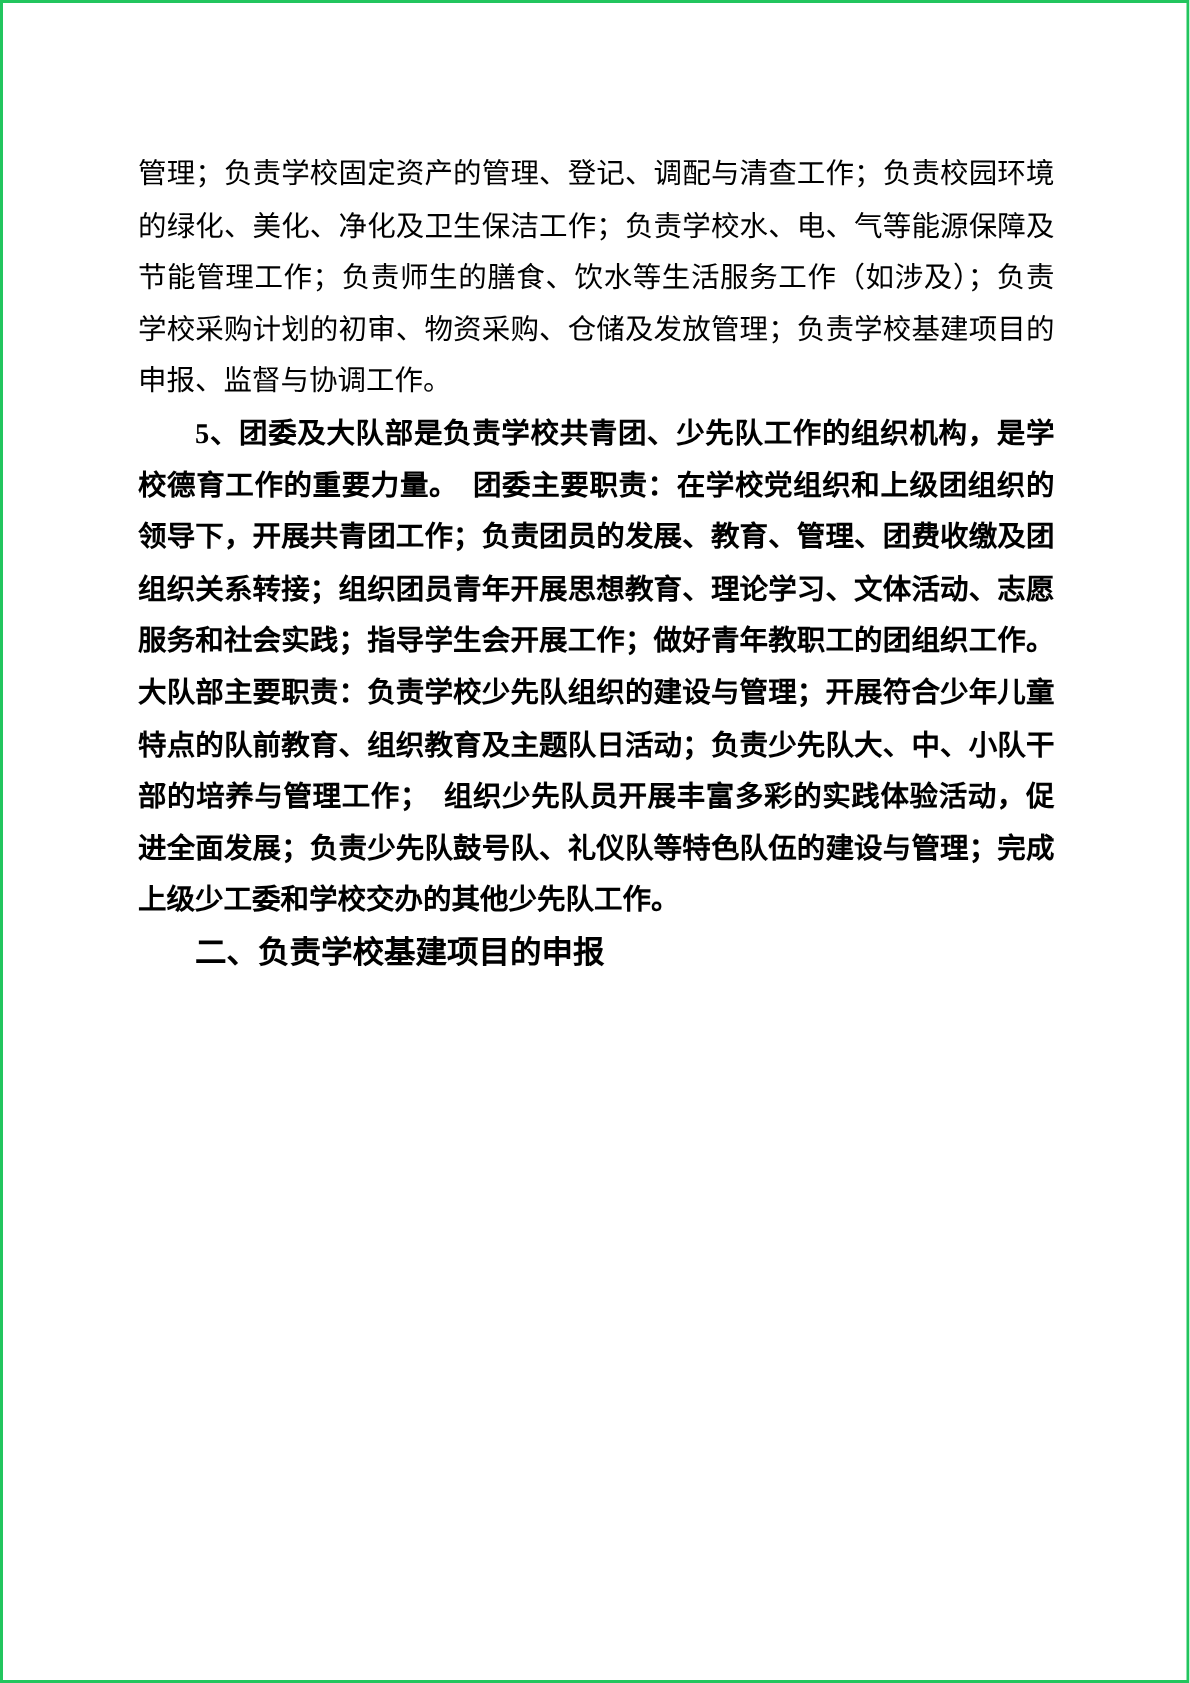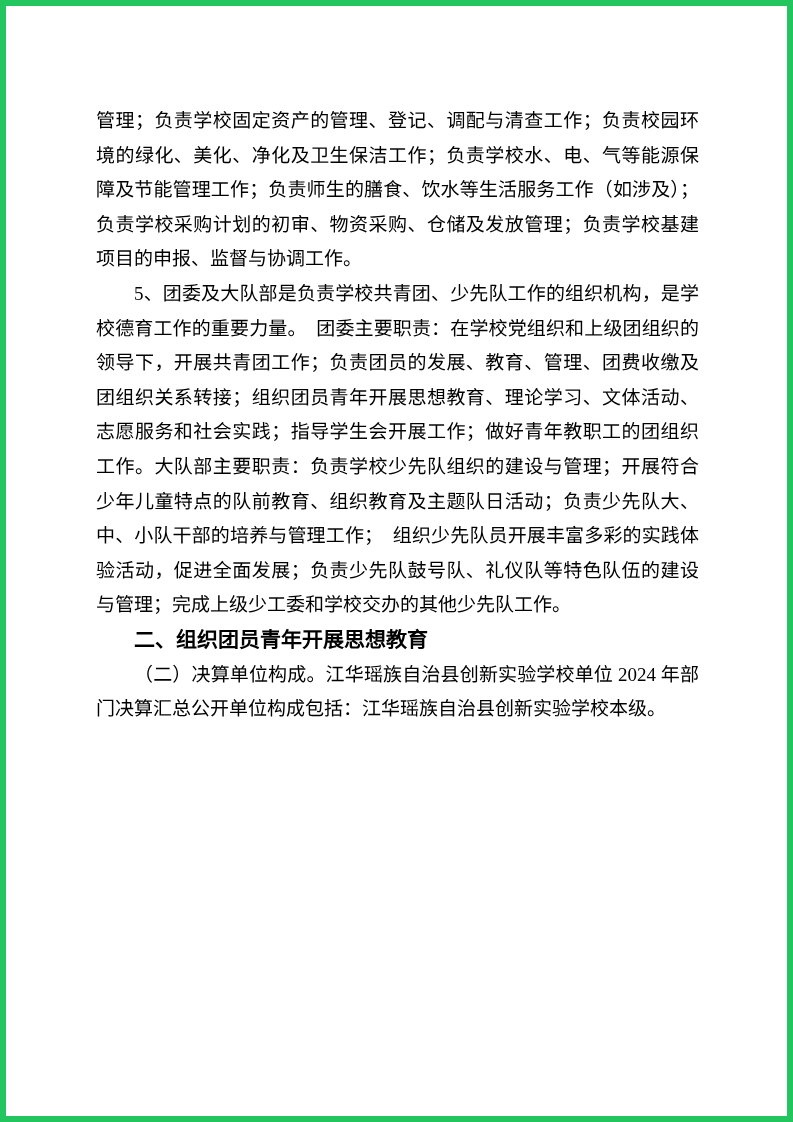--- a/index.html
+++ b/index.html
@@ -8,36 +8,37 @@
     padding: 0;
     background: #ffffff;
   }
   .page {
     position: relative;
     width: 793px;
     height: 1122px;
     margin: 0 auto;
     background: #ffffff;
     box-sizing: border-box;
-    border: 6px solid #22c55e;
+    border: 2px solid #22c55e;
     padding: 98px 88px 0 90px;
     overflow: hidden;
   }
   .para {
     margin: 0;
     font-family: "Liberation Serif", "DejaVu Serif", serif;
     font-size: 19px;
     line-height: 34.6px;
     color: #000000;
     text-align: justify;
     letter-spacing: 0;
     word-break: normal;
   }
   .indent {
     text-indent: 38px;
+    font-weight: bold;
   }
   .heading {
     margin: 0;
     font-family: "Liberation Sans", "DejaVu Sans", sans-serif;
     font-weight: 700;
     font-size: 21px;
     line-height: 34.6px;
     color: #000000;
     text-indent: 38px;
     text-align: left;
@@ -45,17 +46,16 @@
   }
 </style>
 </head>
 <body>
 
 <div class="page">
   <p class="para">管理；负责学校固定资产的管理、登记、调配与清查工作；负责校园环境的绿化、美化、净化及卫生保洁工作；负责学校水、电、气等能源保障及节能管理工作；负责师生的膳食、饮水等生活服务工作（如涉及）；负责学校采购计划的初审、物资采购、仓储及发放管理；负责学校基建项目的申报、监督与协调工作。</p>
 
   <p class="para indent">5、团委及大队部是负责学校共青团、少先队工作的组织机构，是学校德育工作的重要力量。　团委主要职责：在学校党组织和上级团组织的领导下，开展共青团工作；负责团员的发展、教育、管理、团费收缴及团组织关系转接；组织团员青年开展思想教育、理论学习、文体活动、志愿服务和社会实践；指导学生会开展工作；做好青年教职工的团组织工作。大队部主要职责：负责学校少先队组织的建设与管理；开展符合少年儿童特点的队前教育、组织教育及主题队日活动；负责少先队大、中、小队干部的培养与管理工作；　组织少先队员开展丰富多彩的实践体验活动，促进全面发展；负责少先队鼓号队、礼仪队等特色队伍的建设与管理；完成上级少工委和学校交办的其他少先队工作。</p>
 
-  <h2 class="heading">二、组织团员青年开展思想教育</h2>
+  <h2 class="heading">二、负责学校基建项目的申报</h2>
 
 
-  <p class="para indent">（二）决算单位构成。江华瑶族自治县创新实验学校单位 2024 年部门决算汇总公开单位构成包括：江华瑶族自治县创新实验学校本级。</p>
 </div>
 
 </body></html>

